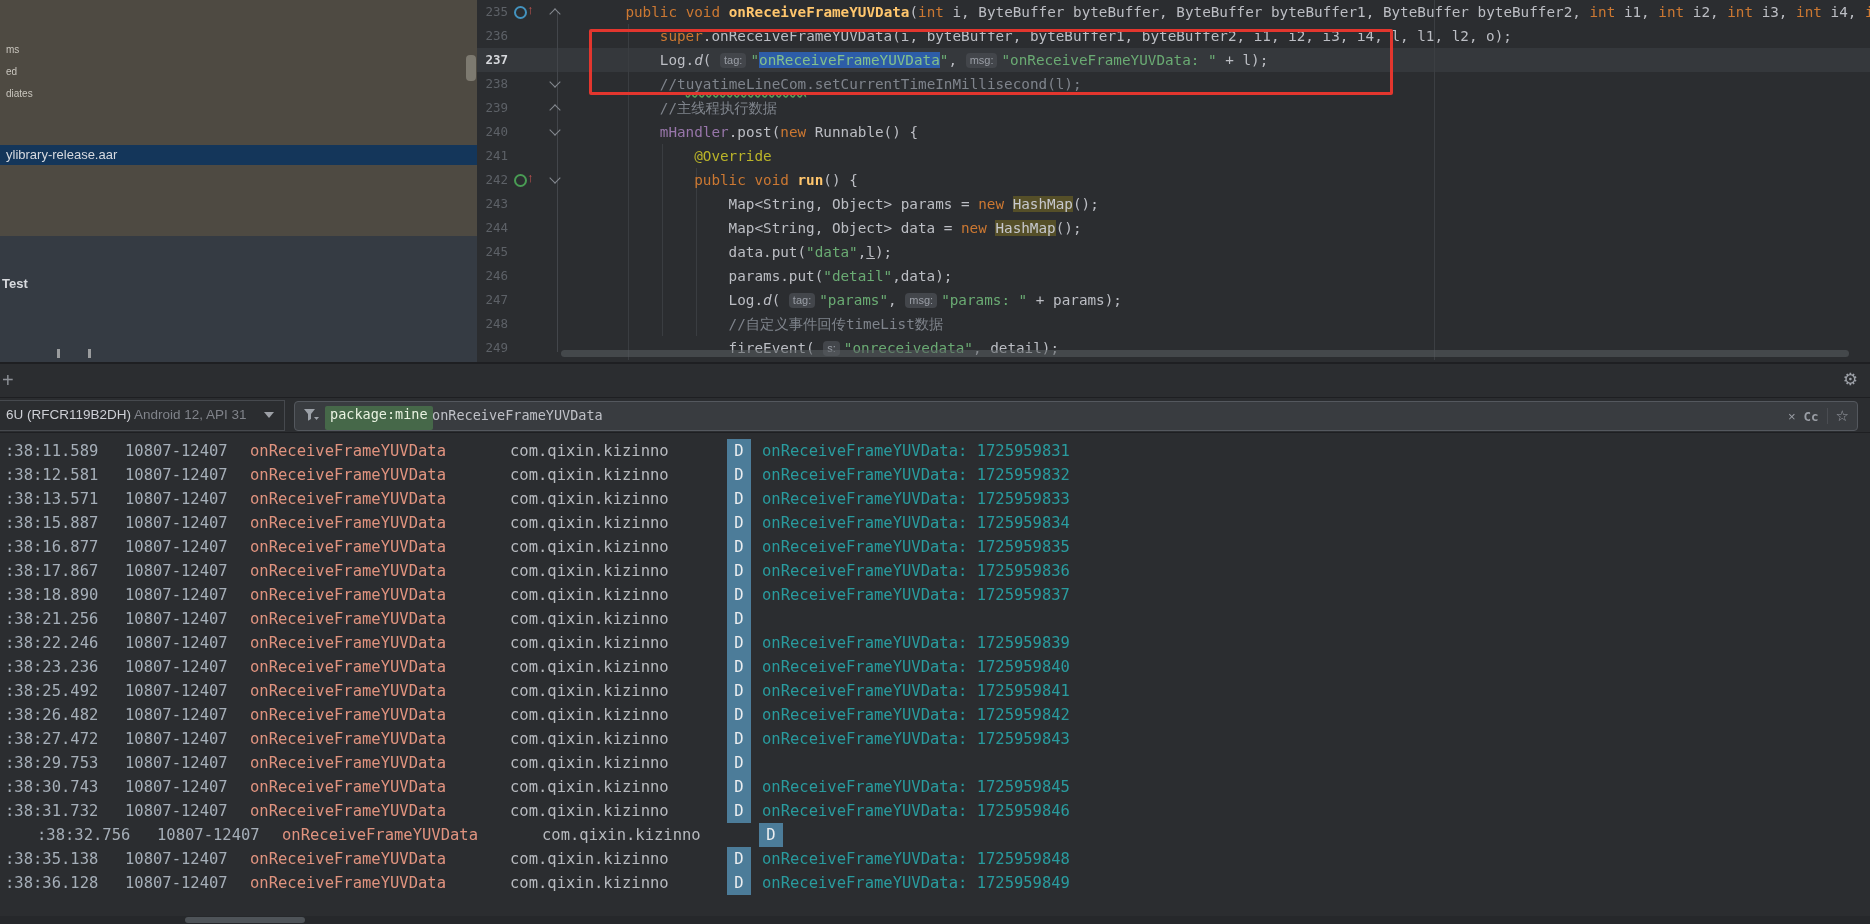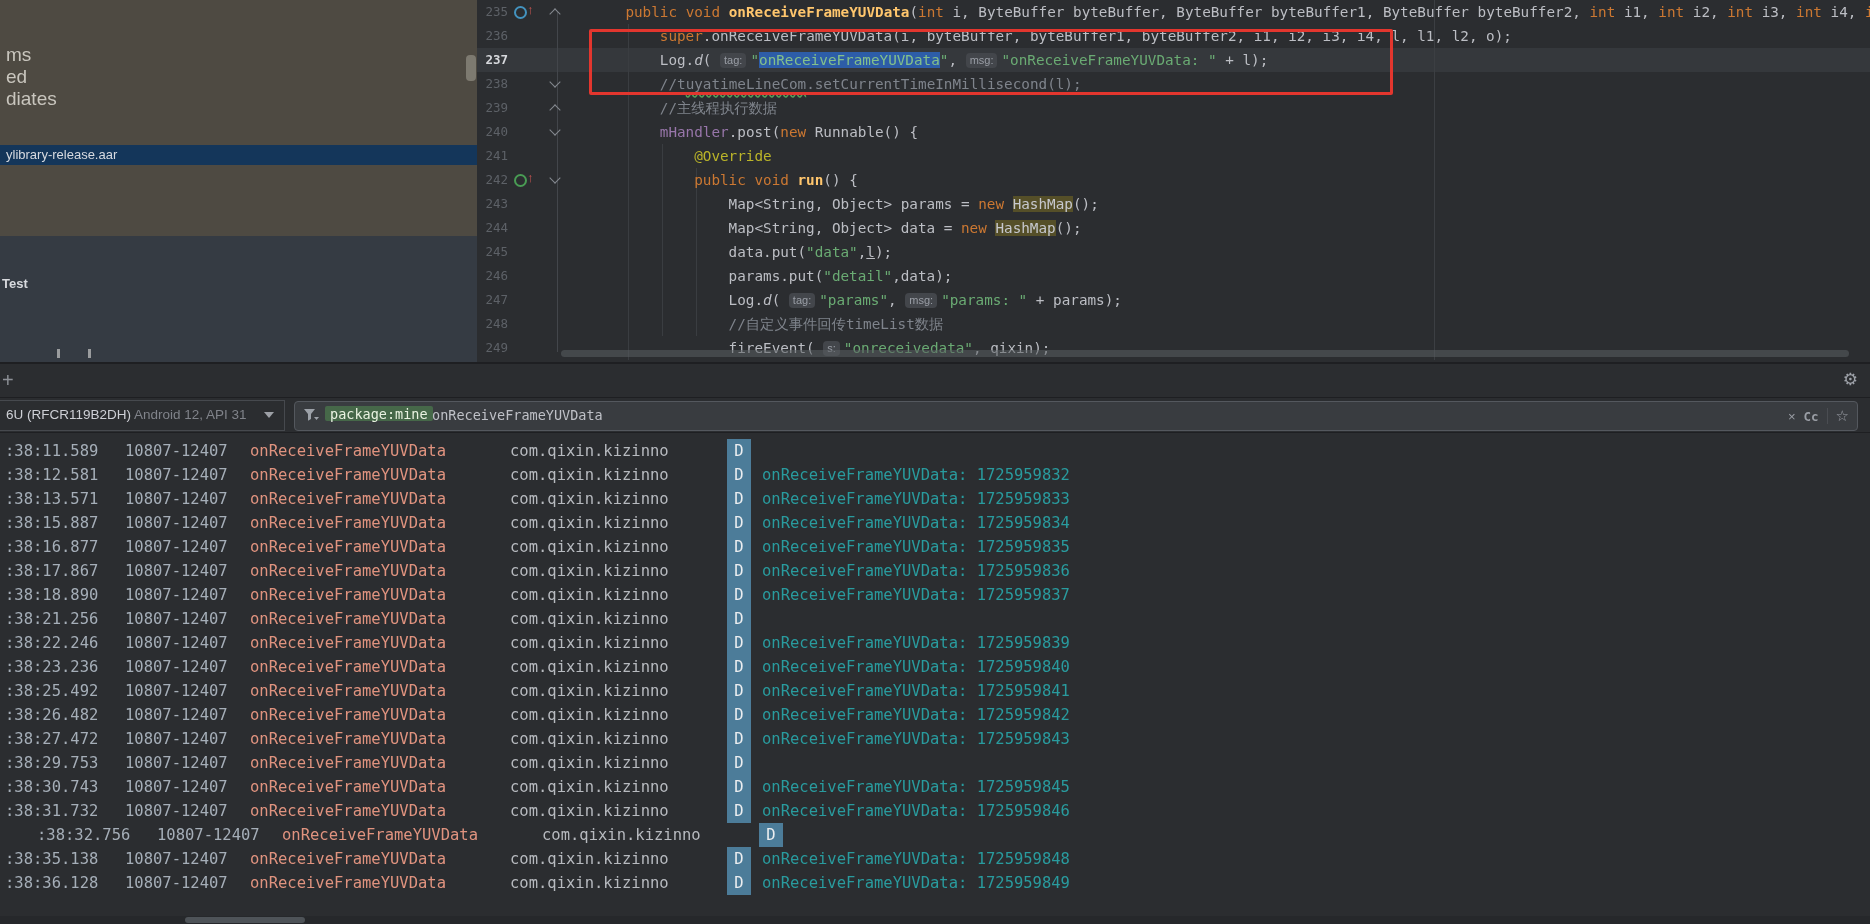--- a/index.html
+++ b/index.html
@@ -1,21 +1,21 @@
 <!DOCTYPE html>
 <html><head>
 <meta charset="utf-8">
 <style>
   html,body{margin:0;padding:0;background:#1e1f22;}
   .stage{position:relative;width:1870px;height:924px;background:#2b2d30;overflow:hidden;
          font-family:"Liberation Sans",sans-serif;}
   
   .proj{position:absolute;left:0;top:0;width:477px;height:362px;background:#353b43;border-bottom:2px solid #1e1f22;}
   .proj-top{position:absolute;left:0;top:0;width:100%;height:236px;background:#4e4a42;}
-  .proj-item{position:absolute;left:6px;height:16px;font-size:19px;color:#c9c6be;white-space:nowrap;}
+  .proj-item{position:absolute;left:6px;height:16px;font-size:10px;color:#c9c6be;white-space:nowrap;}
   .proj-sel{position:absolute;left:0;top:145px;width:100%;height:20px;background:#14365a;}
   .proj-sel span{position:absolute;left:6px;top:2px;font-size:13px;color:#d7dae0;white-space:nowrap;}
   .proj-test{position:absolute;left:2px;top:276px;font-size:13px;font-weight:bold;color:#d8dade;}
   .proj-scroll{position:absolute;left:466px;top:55px;width:10px;height:26px;background:#8a867c;border-radius:4px;opacity:.8;}
   .frag{position:absolute;top:349px;width:3px;height:9px;background:#9a9c9e;}
   
   .editor{position:absolute;left:477px;top:0;width:1393px;height:362px;background:#2b2d30;border-bottom:2px solid #1e1f22;overflow:hidden;}
   .curline{position:absolute;left:0;width:1393px;height:24px;background:#35383c;}
   .gnum{position:absolute;left:-1px;width:32px;text-align:right;color:#5d6167;
         font:12.5px "DejaVu Sans Mono",monospace;line-height:24px;}
@@ -50,21 +50,21 @@
   .lc-row1{position:absolute;left:0;top:0;width:100%;height:33px;border-bottom:1px solid #1e1f22;}
   .lc-add{position:absolute;left:2px;top:4px;font-size:20px;color:#8d9096;line-height:24px;}
   .lc-gear{position:absolute;right:12px;top:5px;font-size:17px;color:#9da1a8;line-height:22px;}
   .lc-row2{position:absolute;left:0;top:34px;width:100%;height:34px;border-bottom:1px solid #1e1f22;}
   .dev-combo{position:absolute;left:-1px;top:2px;width:284px;height:29px;border:1px solid #46494e;background:#2b2d30;}
   .dev-name{position:absolute;left:6px;top:6px;font-size:13.5px;color:#ced0d6;white-space:nowrap;}
   .dev-os{color:#80838a;}
   .dev-arrow{position:absolute;right:10px;top:11px;width:0;height:0;border-left:5px solid transparent;border-right:5px solid transparent;border-top:6px solid #9da0a6;}
   .filter-box{position:absolute;left:294px;top:3px;width:1562px;height:28px;background:#393c40;border:1px solid #54585e;border-radius:4px;}
   .funnel{position:absolute;left:8px;top:6px;}
-  .chip{position:absolute;left:30px;top:4px;height:15px;line-height:19px;background:#466849;color:#e9f2e1;
+  .chip{position:absolute;left:30px;top:4px;height:24px;line-height:19px;background:#466849;color:#e9f2e1;
         font:13.5px "DejaVu Sans Mono",monospace;padding:0 5px;border-radius:2px;}
   .query{position:absolute;left:137px;top:5px;font:13.5px "DejaVu Sans Mono",monospace;color:#bfc1c7;}
   .fb-actions{position:absolute;right:8px;top:0;height:28px;display:flex;align-items:center;gap:8px;color:#9a9ea5;}
   .fb-x{font-size:13px;}
   .fb-cc{font:bold 12.5px "DejaVu Sans Mono",monospace;}
   .fb-sep{width:1px;height:16px;background:#4a4d52;}
   .fb-star{font-size:15px;}
   .loglist{position:absolute;left:0;top:75px;width:1870px;height:456px;}
   .lrow{position:absolute;left:0;width:1870px;height:24px;font-family:"DejaVu Sans Mono",monospace;
         font-size:15.5px;line-height:24px;white-space:pre;}
@@ -139,21 +139,21 @@
         <div class="code-line" style="top: 216px; padding-left: 137.6px;"><span class="sg-p">Map&lt;String, Object&gt; data = </span><span class="sg-k">new</span><span class="sg-p"> </span><span class="sg-w">HashMap</span><span class="sg-p">();</span></div>
         <div class="gnum" style="top: 240px;">245</div>
         <div class="code-line" style="top: 240px; padding-left: 137.6px;"><span class="sg-p">data.put(</span><span class="sg-s">"data"</span><span class="sg-p">,</span><span class="sg-u">l</span><span class="sg-p">);</span></div>
         <div class="gnum" style="top: 264px;">246</div>
         <div class="code-line" style="top: 264px; padding-left: 137.6px;"><span class="sg-p">params.put(</span><span class="sg-s">"detail"</span><span class="sg-p">,data);</span></div>
         <div class="gnum" style="top: 288px;">247</div>
         <div class="code-line" style="top: 288px; padding-left: 137.6px;"><span class="sg-p">Log.</span><span class="sg-i">d</span><span class="sg-p">( </span><span class="sg-y">tag:</span><span class="sg-s">"params"</span><span class="sg-p">, </span><span class="sg-y">msg:</span><span class="sg-s">"params: "</span><span class="sg-p"> + params);</span></div>
         <div class="gnum" style="top: 312px;">248</div>
         <div class="code-line" style="top: 312px; padding-left: 137.6px;"><span class="sg-c">//自定义事件回传timeList数据</span></div>
         <div class="gnum" style="top: 336px;">249</div>
-        <div class="code-line" style="top: 336px; padding-left: 137.6px;"><span class="sg-p">fireEvent( </span><span class="sg-y">s:</span><span class="sg-s">"onreceivedata"</span><span class="sg-p">, qixin);</span></div>
+        <div class="code-line" style="top: 336px; padding-left: 137.6px;"><span class="sg-p">fireEvent( </span><span class="sg-y">s:</span><span class="sg-s">"onreceivedata"</span><span class="sg-p">, detail);</span></div>
       </div>
     <div class="red-rect"></div>
     <div class="hscroll-ed"></div>
   </div>
 
   <div class="logcat">
     <div class="lc-row1">
       <div class="lc-add">+</div>
       <div class="lc-gear">⚙</div>
     </div>
@@ -171,21 +171,21 @@
         <span class="query">onReceiveFrameYUVData</span>
         <div class="fb-actions">
           <span class="fb-x">×</span>
           <span class="fb-cc">Cc</span>
           <span class="fb-sep"></span>
           <span class="fb-star">☆</span>
         </div>
       </div>
     </div>
     <div class="loglist" id="loglist">
-        <div class="lrow" style="top: 0px;"><span class="lc-time">:38:11.589</span><span class="lc-pid">10807-12407</span><span class="lc-tag">onReceiveFrameYUVData</span><span class="lc-pkg">com.qixin.kizinno</span><span class="lc-lvl">D</span></div>
+        <div class="lrow" style="top: 0px;"><span class="lc-time">:38:11.589</span><span class="lc-pid">10807-12407</span><span class="lc-tag">onReceiveFrameYUVData</span><span class="lc-pkg">com.qixin.kizinno</span><span class="lc-lvl">D</span><span class="lc-msg">onReceiveFrameYUVData: 1725959831</span></div>
         <div class="lrow" style="top: 24px;"><span class="lc-time">:38:12.581</span><span class="lc-pid">10807-12407</span><span class="lc-tag">onReceiveFrameYUVData</span><span class="lc-pkg">com.qixin.kizinno</span><span class="lc-lvl">D</span><span class="lc-msg">onReceiveFrameYUVData: 1725959832</span></div>
         <div class="lrow" style="top: 48px;"><span class="lc-time">:38:13.571</span><span class="lc-pid">10807-12407</span><span class="lc-tag">onReceiveFrameYUVData</span><span class="lc-pkg">com.qixin.kizinno</span><span class="lc-lvl">D</span><span class="lc-msg">onReceiveFrameYUVData: 1725959833</span></div>
         <div class="lrow" style="top: 72px;"><span class="lc-time">:38:15.887</span><span class="lc-pid">10807-12407</span><span class="lc-tag">onReceiveFrameYUVData</span><span class="lc-pkg">com.qixin.kizinno</span><span class="lc-lvl">D</span><span class="lc-msg">onReceiveFrameYUVData: 1725959834</span></div>
         <div class="lrow" style="top: 96px;"><span class="lc-time">:38:16.877</span><span class="lc-pid">10807-12407</span><span class="lc-tag">onReceiveFrameYUVData</span><span class="lc-pkg">com.qixin.kizinno</span><span class="lc-lvl">D</span><span class="lc-msg">onReceiveFrameYUVData: 1725959835</span></div>
         <div class="lrow" style="top: 120px;"><span class="lc-time">:38:17.867</span><span class="lc-pid">10807-12407</span><span class="lc-tag">onReceiveFrameYUVData</span><span class="lc-pkg">com.qixin.kizinno</span><span class="lc-lvl">D</span><span class="lc-msg">onReceiveFrameYUVData: 1725959836</span></div>
         <div class="lrow" style="top: 144px;"><span class="lc-time">:38:18.890</span><span class="lc-pid">10807-12407</span><span class="lc-tag">onReceiveFrameYUVData</span><span class="lc-pkg">com.qixin.kizinno</span><span class="lc-lvl">D</span><span class="lc-msg">onReceiveFrameYUVData: 1725959837</span></div>
         <div class="lrow" style="top: 168px;"><span class="lc-time">:38:21.256</span><span class="lc-pid">10807-12407</span><span class="lc-tag">onReceiveFrameYUVData</span><span class="lc-pkg">com.qixin.kizinno</span><span class="lc-lvl">D</span></div>
         <div class="lrow" style="top: 192px;"><span class="lc-time">:38:22.246</span><span class="lc-pid">10807-12407</span><span class="lc-tag">onReceiveFrameYUVData</span><span class="lc-pkg">com.qixin.kizinno</span><span class="lc-lvl">D</span><span class="lc-msg">onReceiveFrameYUVData: 1725959839</span></div>
         <div class="lrow" style="top: 216px;"><span class="lc-time">:38:23.236</span><span class="lc-pid">10807-12407</span><span class="lc-tag">onReceiveFrameYUVData</span><span class="lc-pkg">com.qixin.kizinno</span><span class="lc-lvl">D</span><span class="lc-msg">onReceiveFrameYUVData: 1725959840</span></div>
         <div class="lrow" style="top: 240px;"><span class="lc-time">:38:25.492</span><span class="lc-pid">10807-12407</span><span class="lc-tag">onReceiveFrameYUVData</span><span class="lc-pkg">com.qixin.kizinno</span><span class="lc-lvl">D</span><span class="lc-msg">onReceiveFrameYUVData: 1725959841</span></div>

